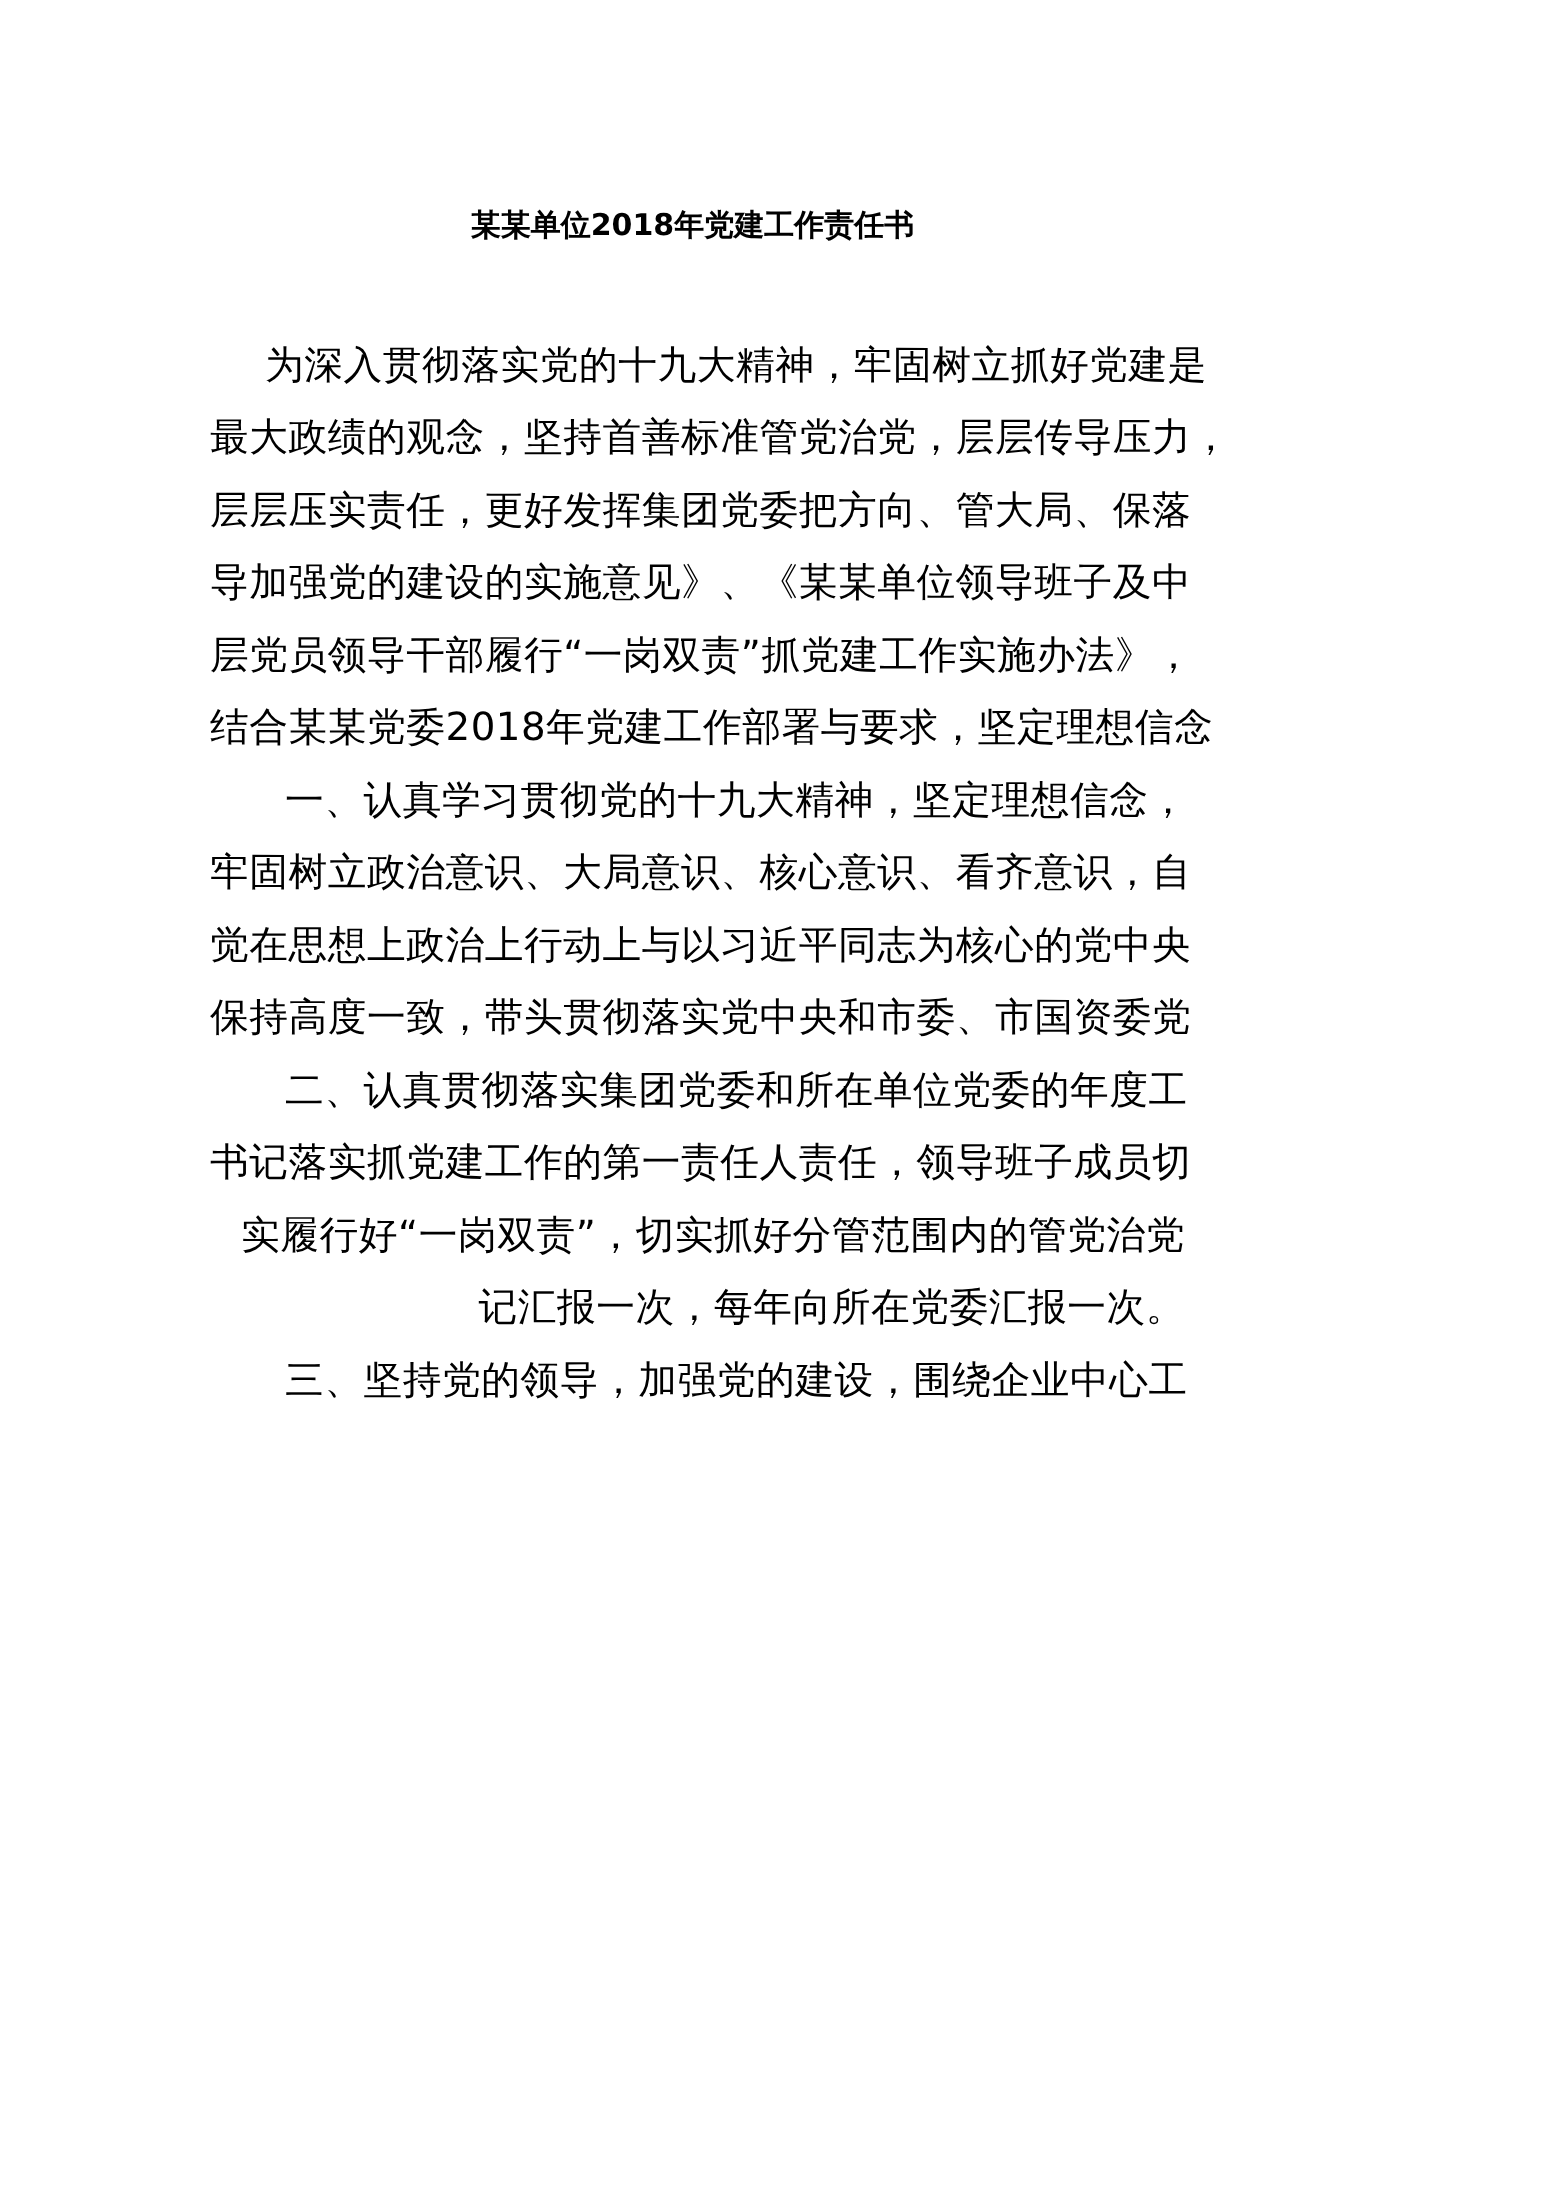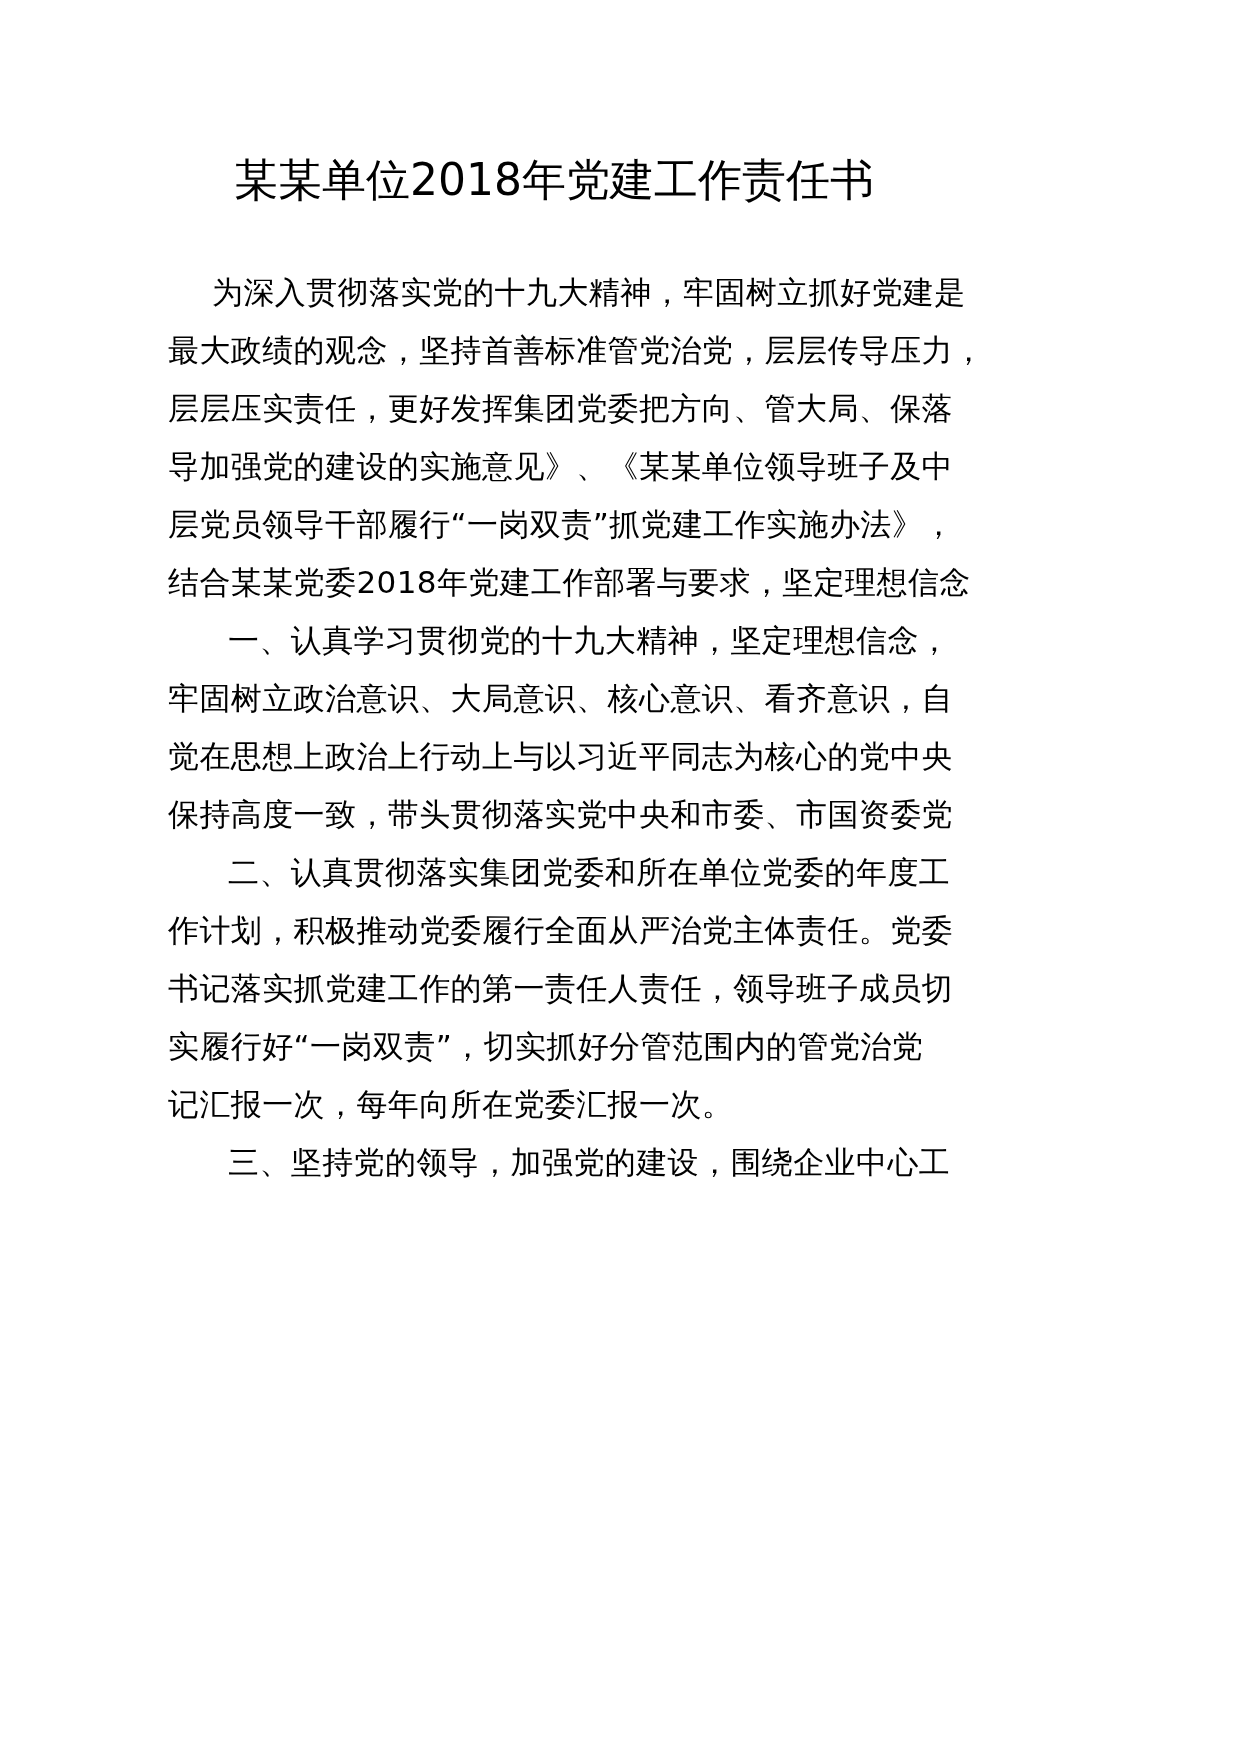--- a/index.html
+++ b/index.html
@@ -22,37 +22,39 @@
       width: 1240px;
       height: 1754px;
       background: #ffffff;
     }
     .title {
       position: absolute;
       left: 0;
       top: 152px;
       width: 1108px;
       text-align: center;
-      font-size: 44px;
+      font-size: 24px;
       line-height: 56px;
       letter-spacing: 0px;
       white-space: nowrap;
+      font-weight: bold;
     }
     .body-text {
       position: absolute;
       left: 168px;
       top: 263px;
       width: 780px;
     }
     .line {
       height: 58px;
       line-height: 58px;
       font-size: 31px;
       white-space: nowrap;
       letter-spacing: 0.4px;
+      text-align: right;
     }
     .line.indent {
       padding-left: 44px;
     }
     .line.indent2 {
       padding-left: 60px;
     }
   </style>
 </head>
 <body>
@@ -73,21 +75,20 @@
 
     <div class="paragraph">
       <div class="line indent2">一、认真学习贯彻党的十九大精神，坚定理想信念，</div>
       <div class="line">牢固树立政治意识、大局意识、核心意识、看齐意识，自</div>
       <div class="line">觉在思想上政治上行动上与以习近平同志为核心的党中央</div>
       <div class="line">保持高度一致，带头贯彻落实党中央和市委、市国资委党</div>
     </div>
 
     <div class="paragraph">
       <div class="line indent2">二、认真贯彻落实集团党委和所在单位党委的年度工</div>
-      <div class="line">作计划，积极推动党委履行全面从严治党主体责任。党委</div>
       <div class="line">书记落实抓党建工作的第一责任人责任，领导班子成员切</div>
       <div class="line">实履行好“一岗双责”，切实抓好分管范围内的管党治党</div>
       <div class="line">记汇报一次，每年向所在党委汇报一次。</div>
     </div>
 
     <div class="paragraph">
       <div class="line indent2">三、坚持党的领导，加强党的建设，围绕企业中心工</div>
     </div>
   </div>
 </div>

